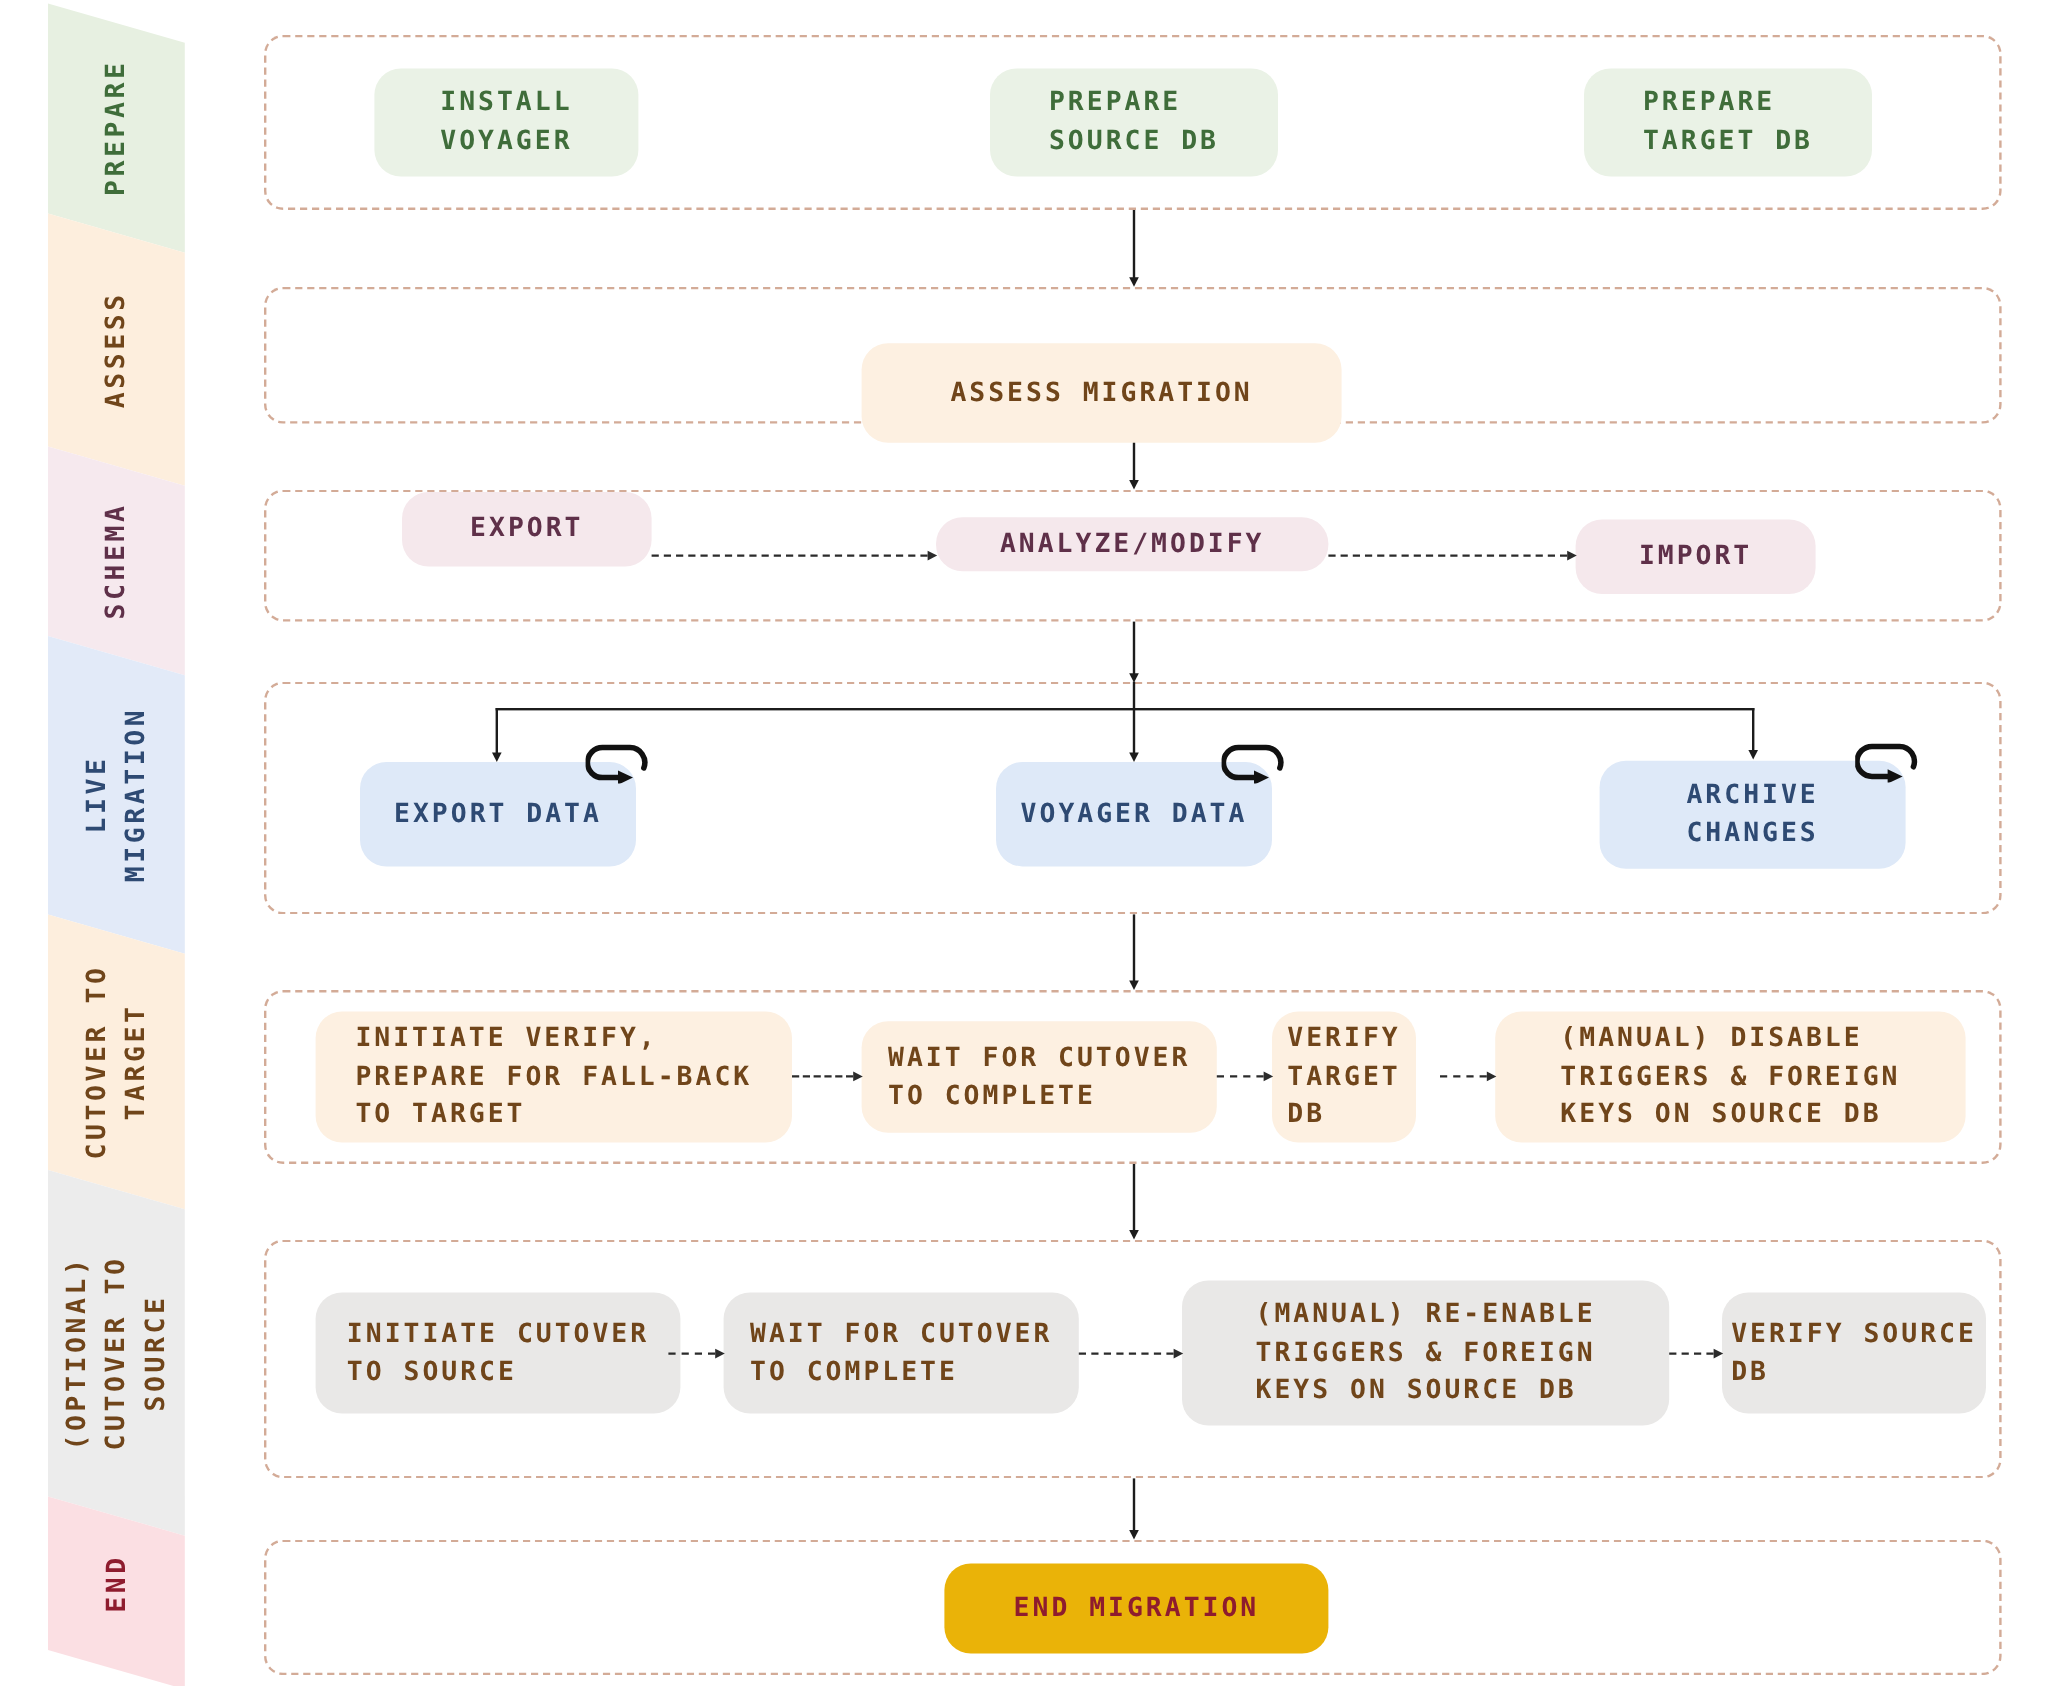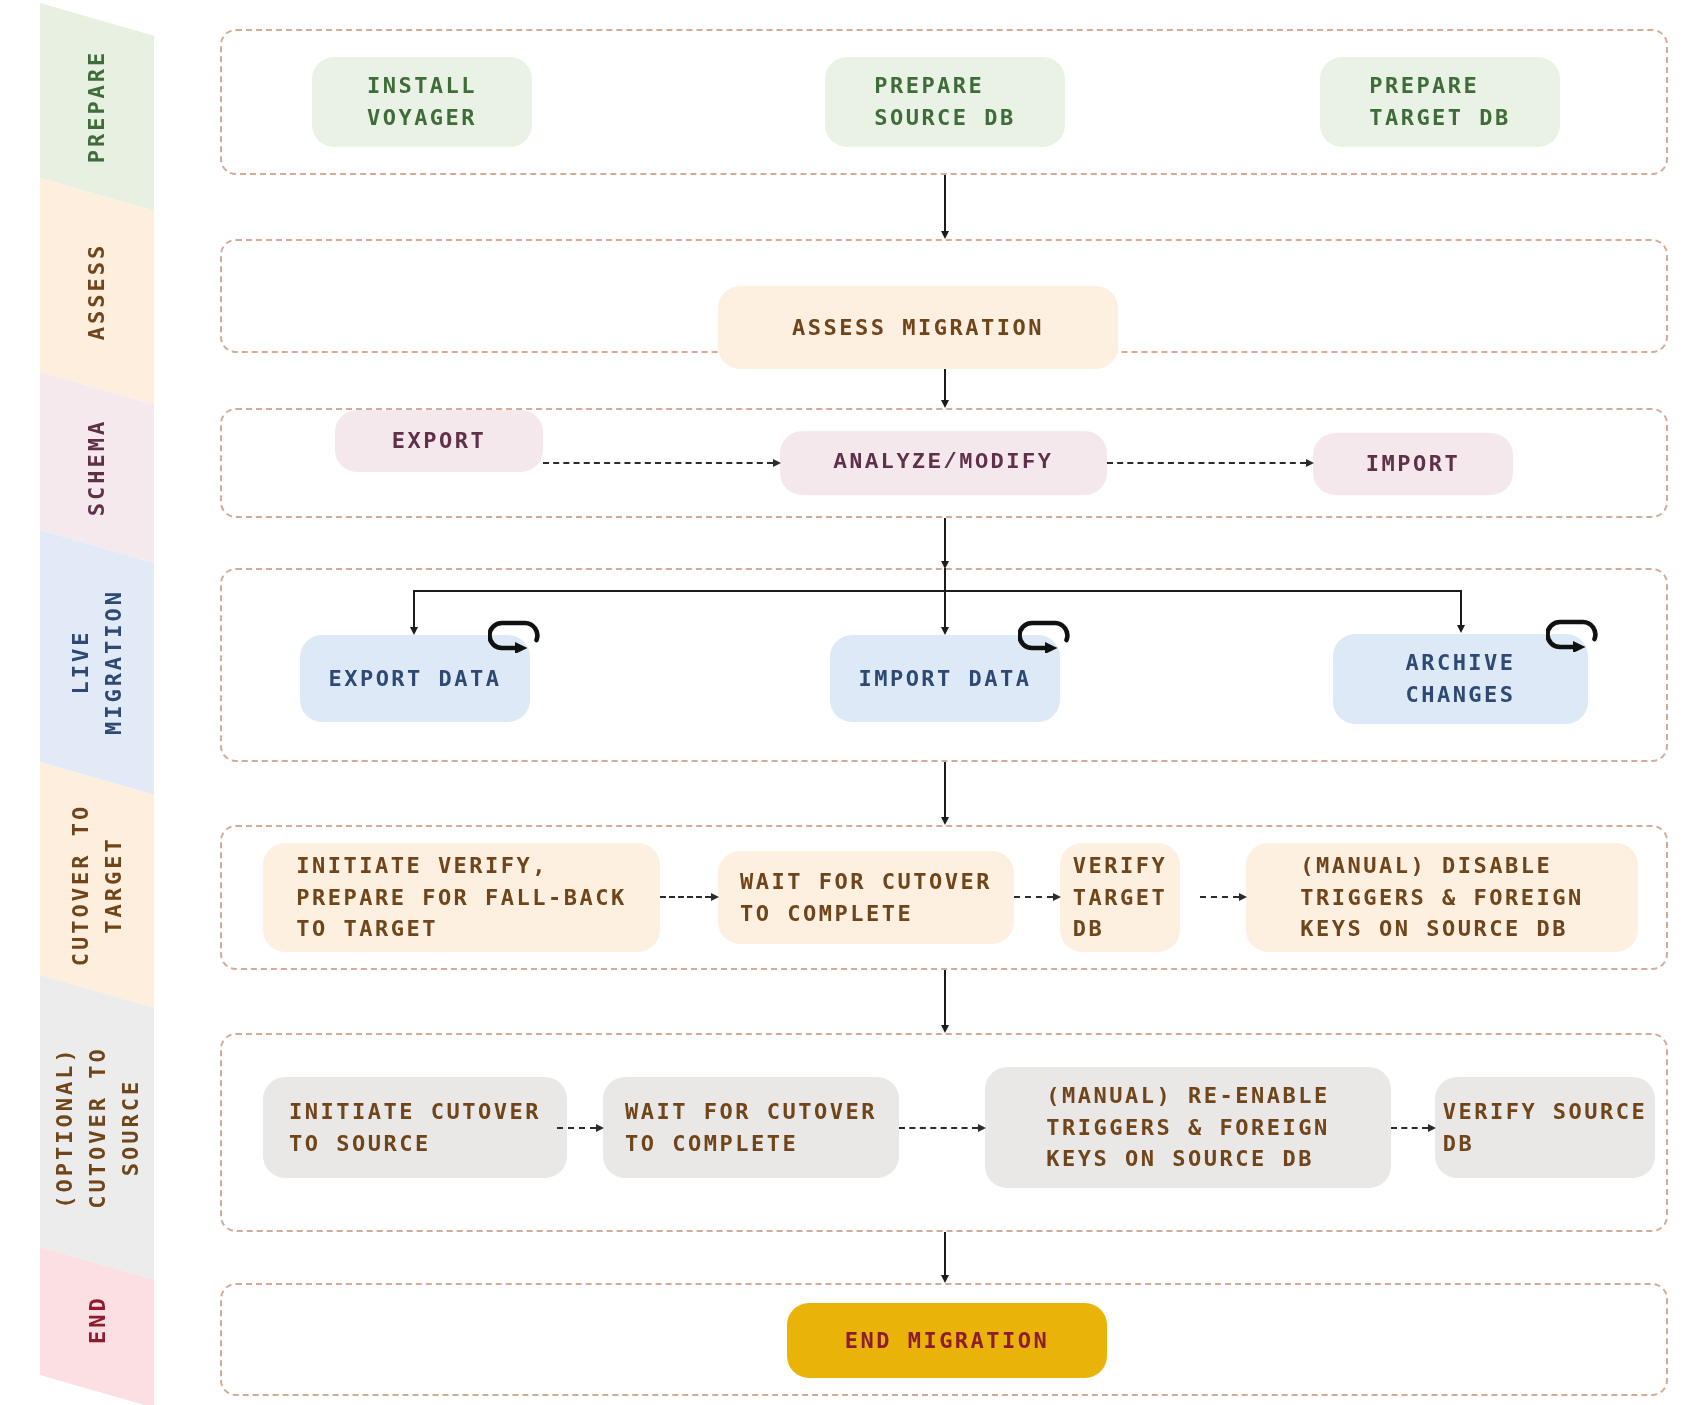--- a/index.html
+++ b/index.html
@@ -103,27 +103,27 @@
 <div class="box green" style="left:312px;top:57px;width:220px;height:90px;">INSTALL
 VOYAGER</div>
 <div class="box green" style="left:825px;top:57px;width:240px;height:90px;">PREPARE
 SOURCE DB</div>
 <div class="box green" style="left:1320px;top:57px;width:240px;height:90px;">PREPARE
 TARGET DB</div>
 
 <div class="box cream" style="left:718px;top:258px;width:400px;height:83px;margin-top:28px;">ASSESS MIGRATION</div>
 
 <div class="box pink" style="left:335px;top:410px;width:208px;height:62px;">EXPORT</div>
-<div class="box pink" style="left:780px;top:431px;width:327px;height:64px;font-family:Liberation Mono, monospace;">ANALYZE/MODIFY</div>
+<div class="box pink" style="left:780px;top:431px;width:327px;height:45px;">ANALYZE/MODIFY</div>
 <div class="box pink" style="left:1313px;top:433px;width:200px;height:62px;">IMPORT</div>
 <div class="harrow" style="left:543px;top:462px;width:230px;"></div>
 <div class="harrow" style="left:1107px;top:462px;width:199px;"></div>
 
 <div class="box blue" style="left:300px;top:635px;width:230px;height:87px;">EXPORT DATA</div>
-<div class="box blue" style="left:830px;top:635px;width:230px;height:87px;">IMPORT DATA</div>
+<div class="box blue" style="left:830px;top:635px;width:230px;height:87px;">VOYAGER DATA</div>
 <div class="box blue" style="left:1333px;top:634px;width:255px;height:90px;">ARCHIVE
 CHANGES</div>
 
 <div class="loop" style="left:488px;top:619px;">
   <svg width="52" height="34" viewBox="0 0 52 34">
       <path d="M27 29 H14 A12.5 12.5 0 0 1 14 4 H37 A12.5 12.5 0 0 1 48.5 21" fill="none" stroke="#111" stroke-width="4.6" stroke-linecap="round"></path>
       <path d="M27 23 L39.5 29 L27 35 Z" fill="#111"></path>
     </svg>
 </div>
 <div class="loop" style="left:1018px;top:619px;">

